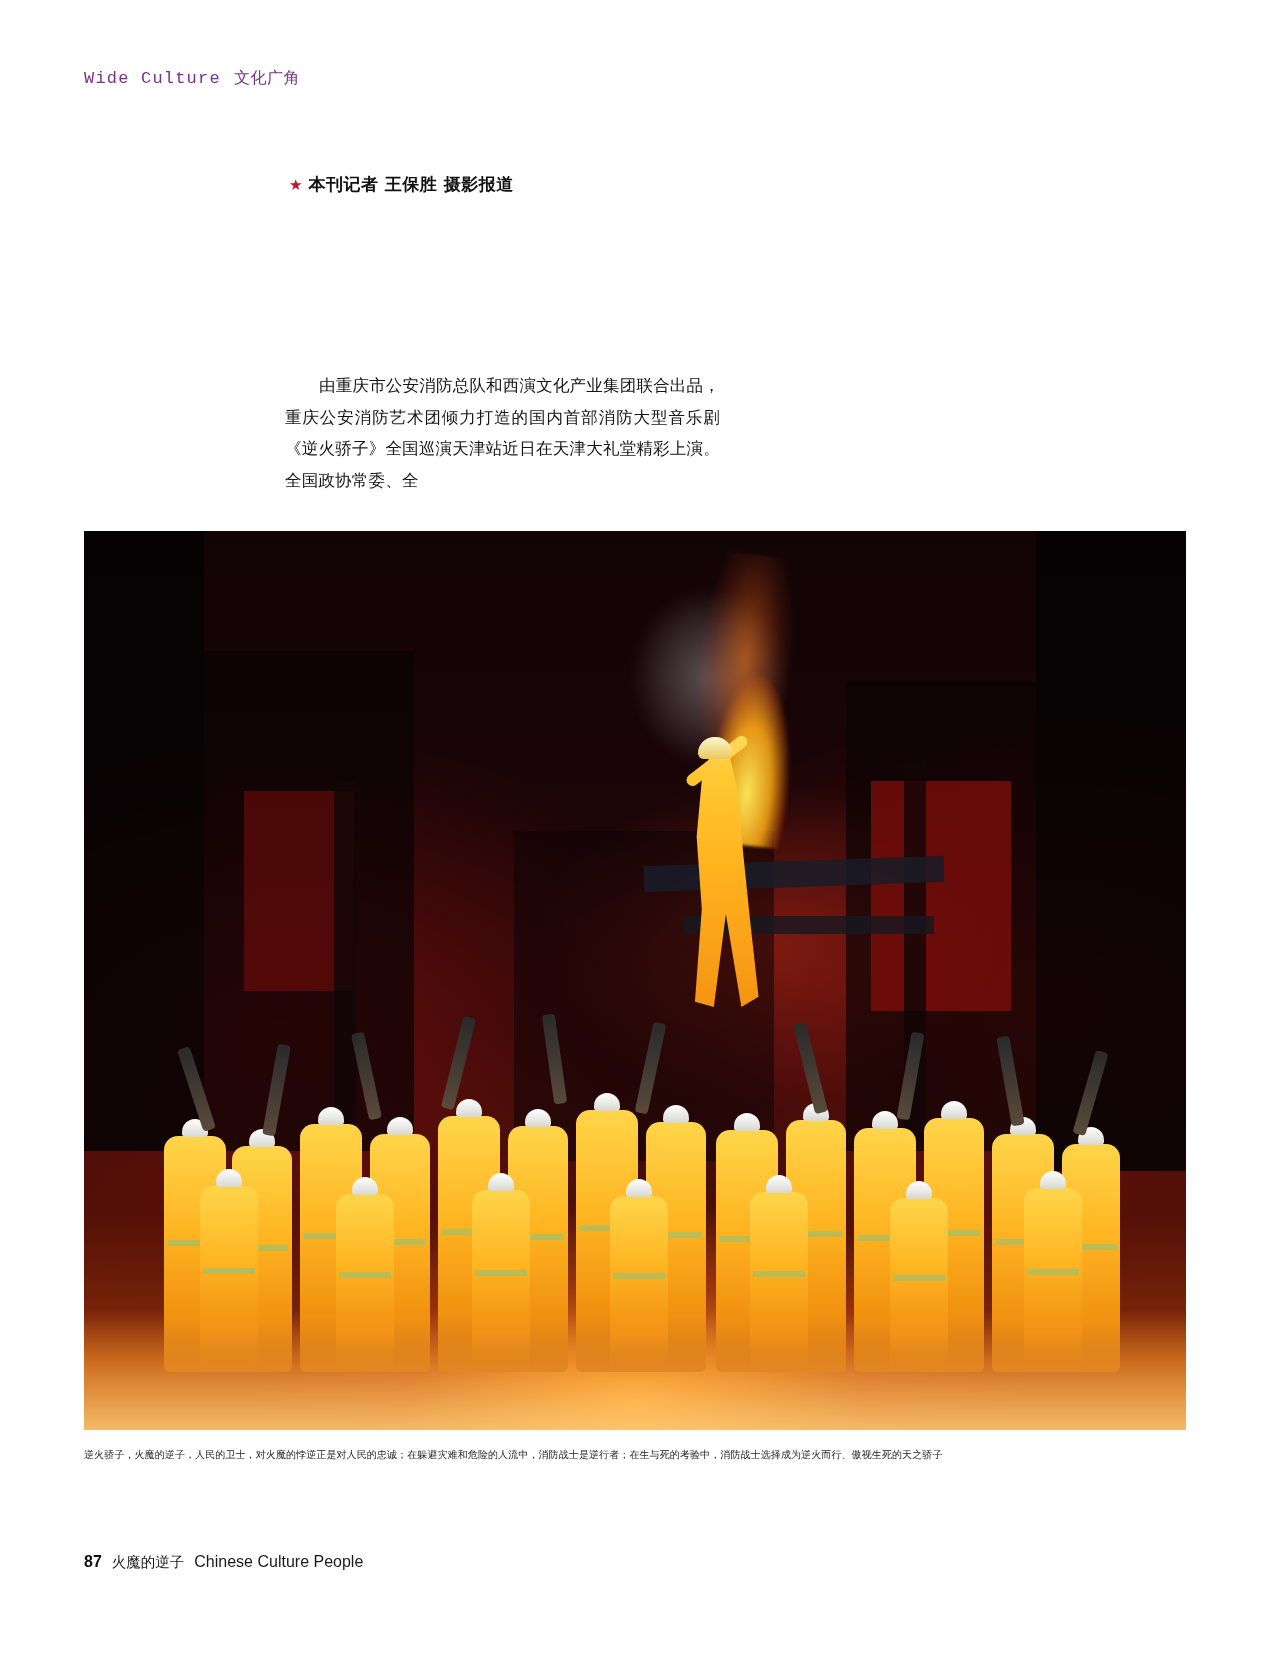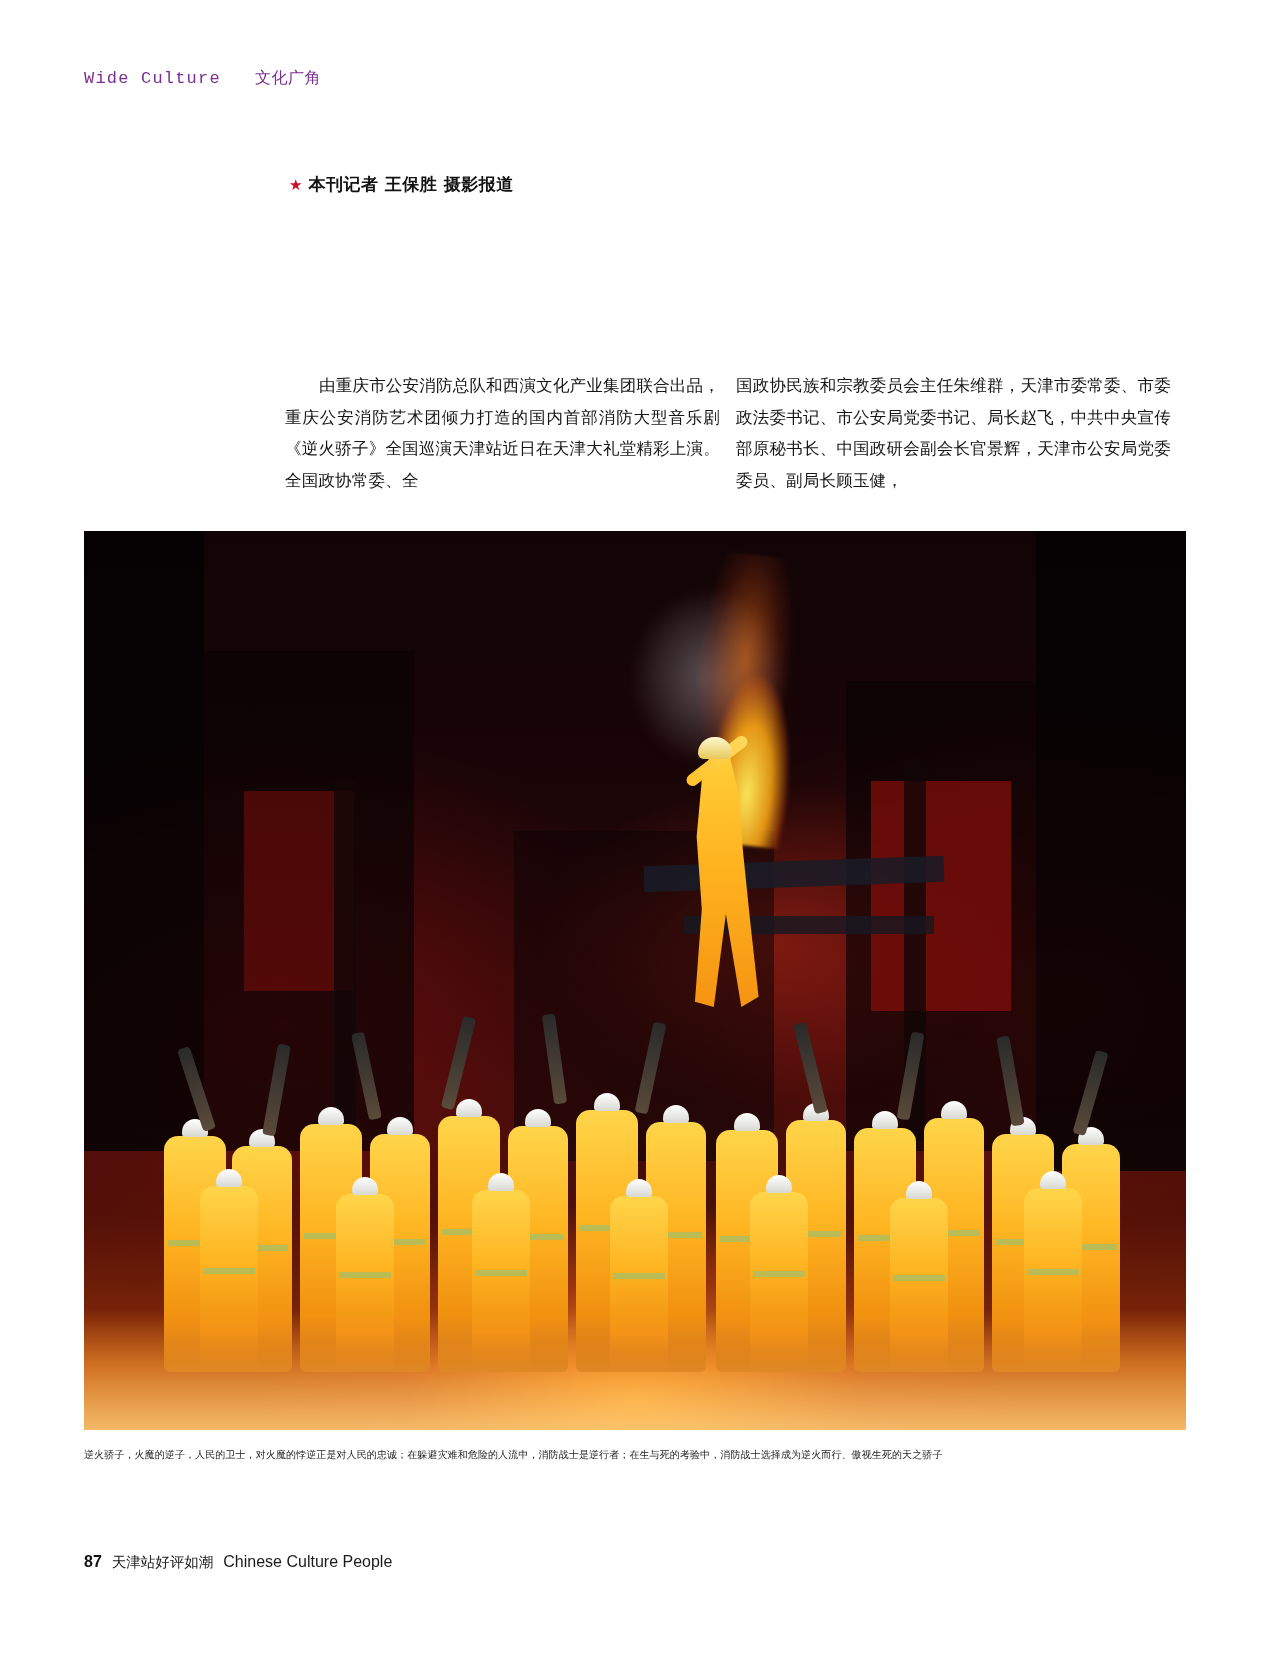--- a/index.html
+++ b/index.html
@@ -24,21 +24,21 @@
     font-size: 17px;
     letter-spacing: 0.5px;
     color: #7b2f8f;
     white-space: nowrap;
   }
   .running-head .rh-en {
     font-family: Liberation Mono, monospace;
     letter-spacing: 1.2px;
   }
   .running-head .rh-cn {
-    margin-left: 29px;
+    margin-left: 8px;
     font-family: "DejaVu Sans", sans-serif;
     font-size: 16px;
     letter-spacing: 0.5px;
   }
 
   
   .title-block {
     position: absolute;
     left: 289px;
     top: 155px;
@@ -286,23 +286,20 @@
 <div class="title-block">
   <div class="byline-row">
     <span class="star">★</span>
     <span class="byline">本刊记者  王保胜  摄影报道</span>
   </div>
 </div>
 
 <div class="body-cols">
   <div class="col">
     <p><span class="indent"></span><span>由重庆市公安消防总队和西演文化产业集团联合出品，重庆公安消防艺术团倾力打造的国内首部消防大型音乐剧《逆火骄子》全国巡演天津站近日在天津大礼堂精彩上演。全国政协常委、全</span></p>
-  </div>
-  <div class="col">
-    <p><span>国政协民族和宗教委员会主任朱维群，天津市委常委、市委政法委书记、市公安局党委书记、局长赵飞，中共中央宣传部原秘书长、中国政研会副会长官景辉，天津市公安局党委委员、副局长顾玉健，</span></p>
   </div>
 </div>
 
 <div class="photo-wrap">
   <div class="photo">
     <div class="scaffold s1"></div>
     <div class="scaffold s2"></div>
     <div class="scaffold s3"></div>
     <div class="scaffold s4"></div>
     <div class="scaffold s5"></div>
@@ -358,15 +355,15 @@
     </div>
 
     <div class="floor-glow"></div>
   </div>
 </div>
 
 <div class="caption">逆火骄子，火魔的逆子，人民的卫士，对火魔的悖逆正是对人民的忠诚；在躲避灾难和危险的人流中，消防战士是逆行者；在生与死的考验中，消防战士选择成为逆火而行、傲视生死的天之骄子</div>
 
 <div class="footer">
   <span class="folio">87</span>
-  <span class="footer-cn">天津站好评如潮</span>
+  <span class="footer-cn">火魔的逆子</span>
   <span class="footer-en">Chinese Culture People</span>
 </div>
 
 </body></html>

